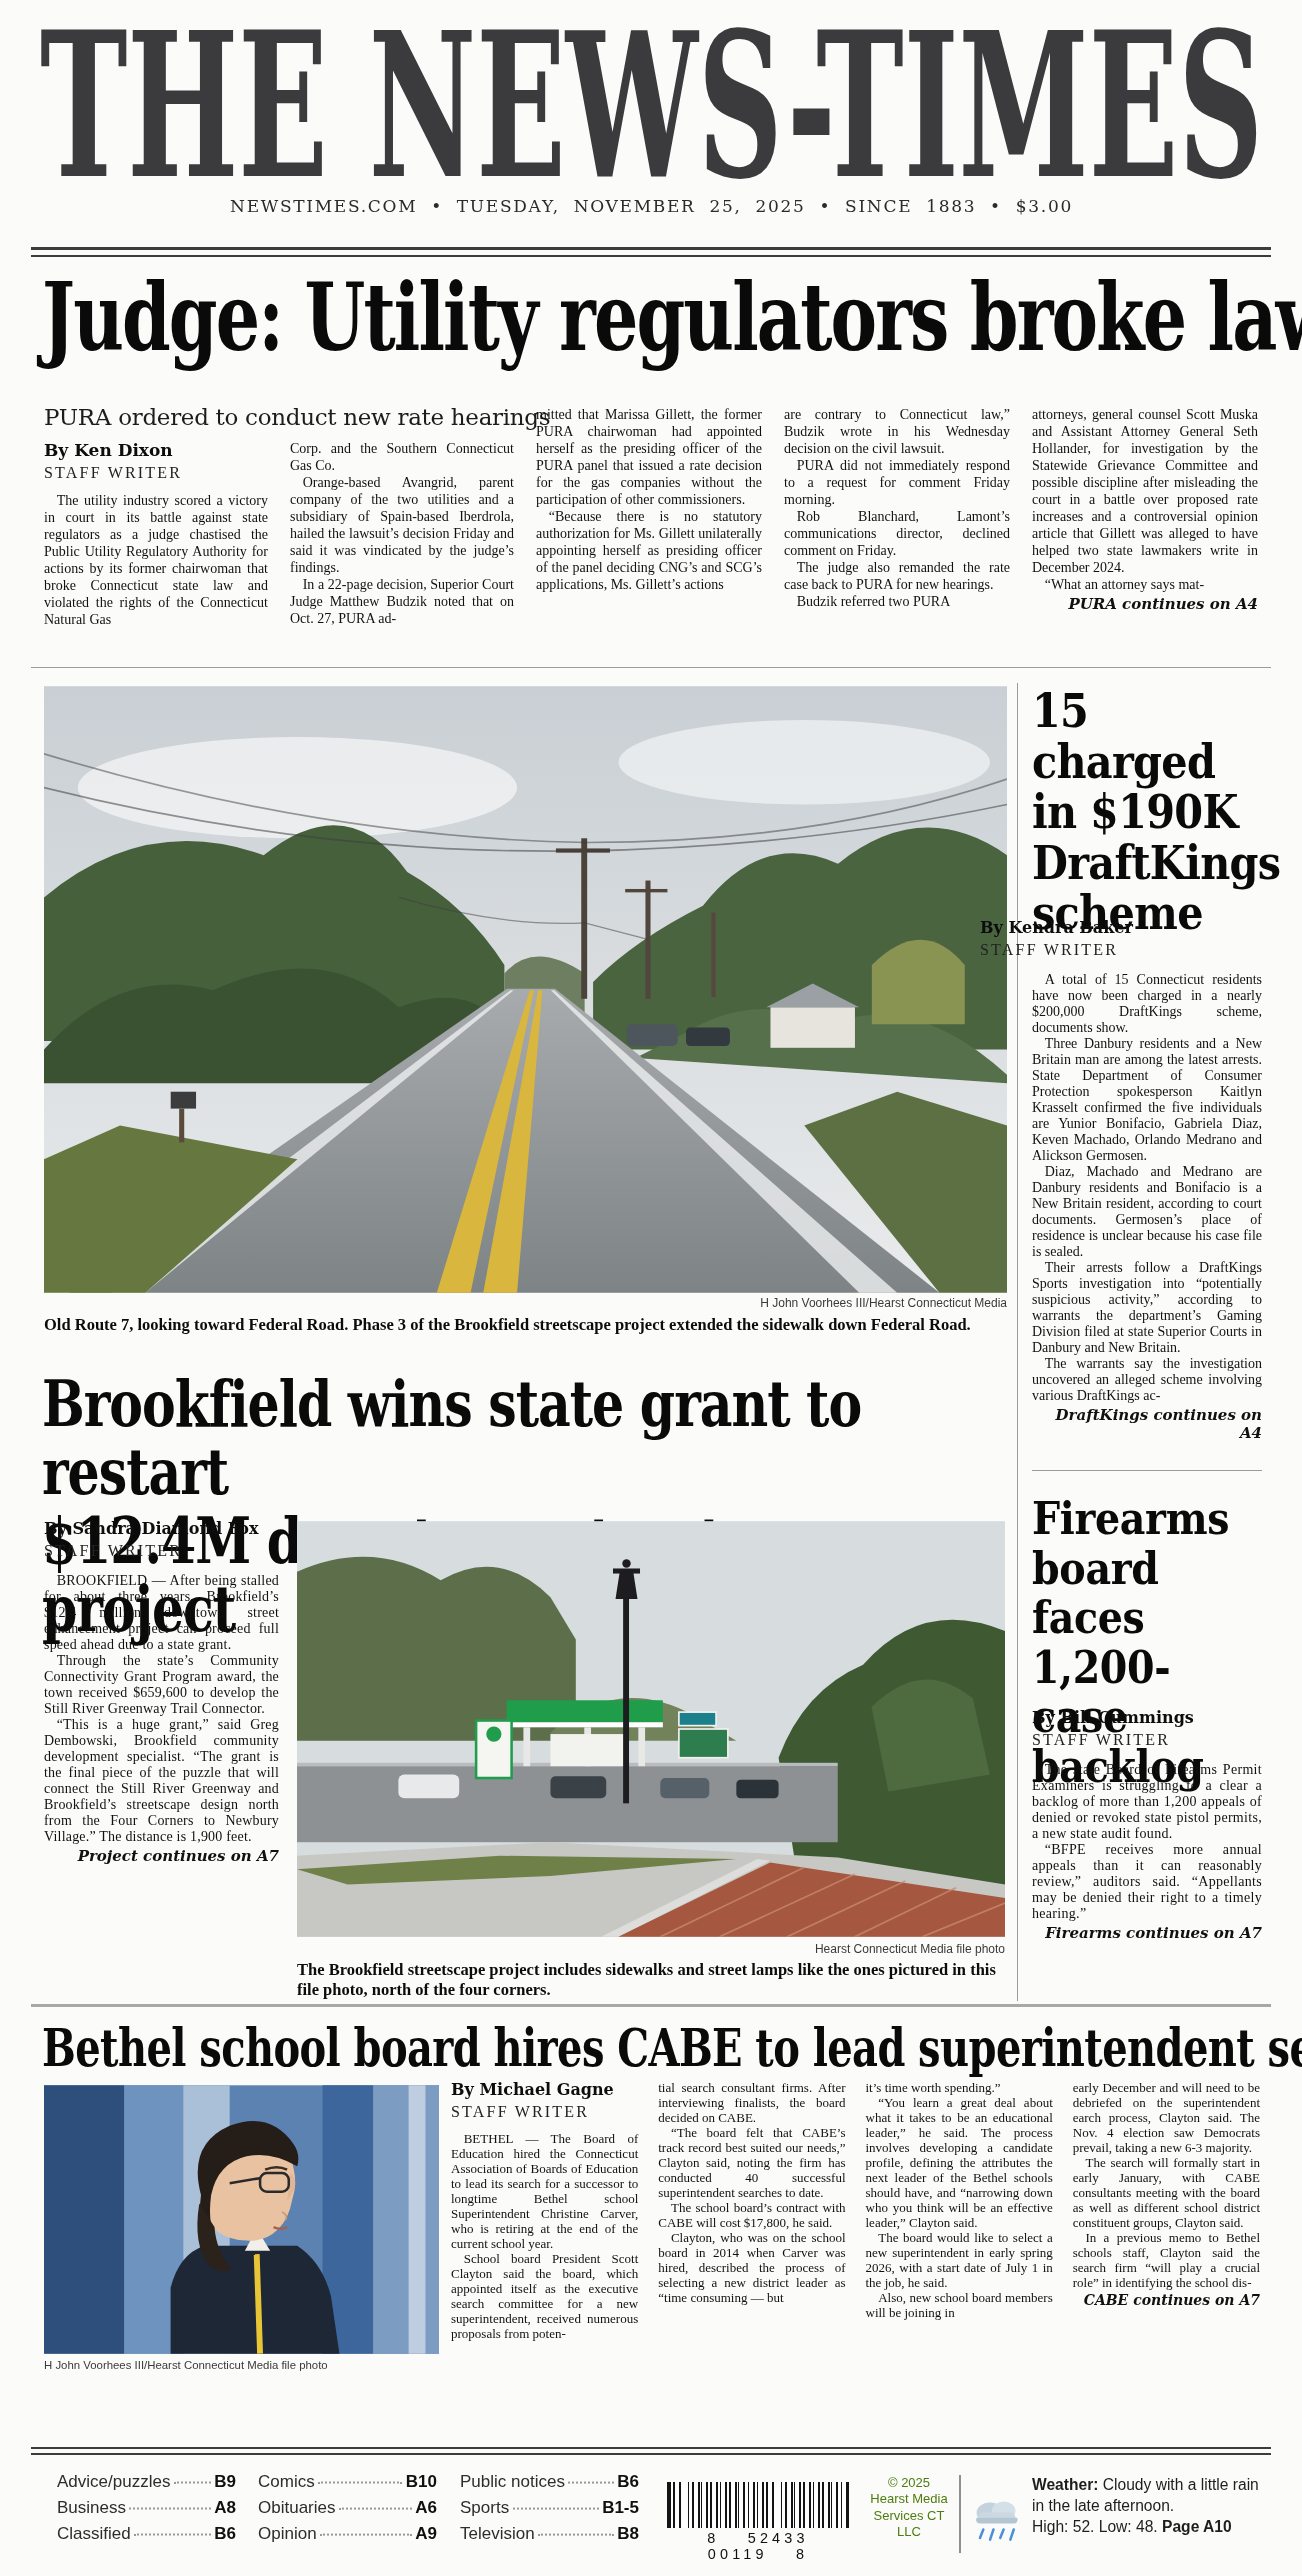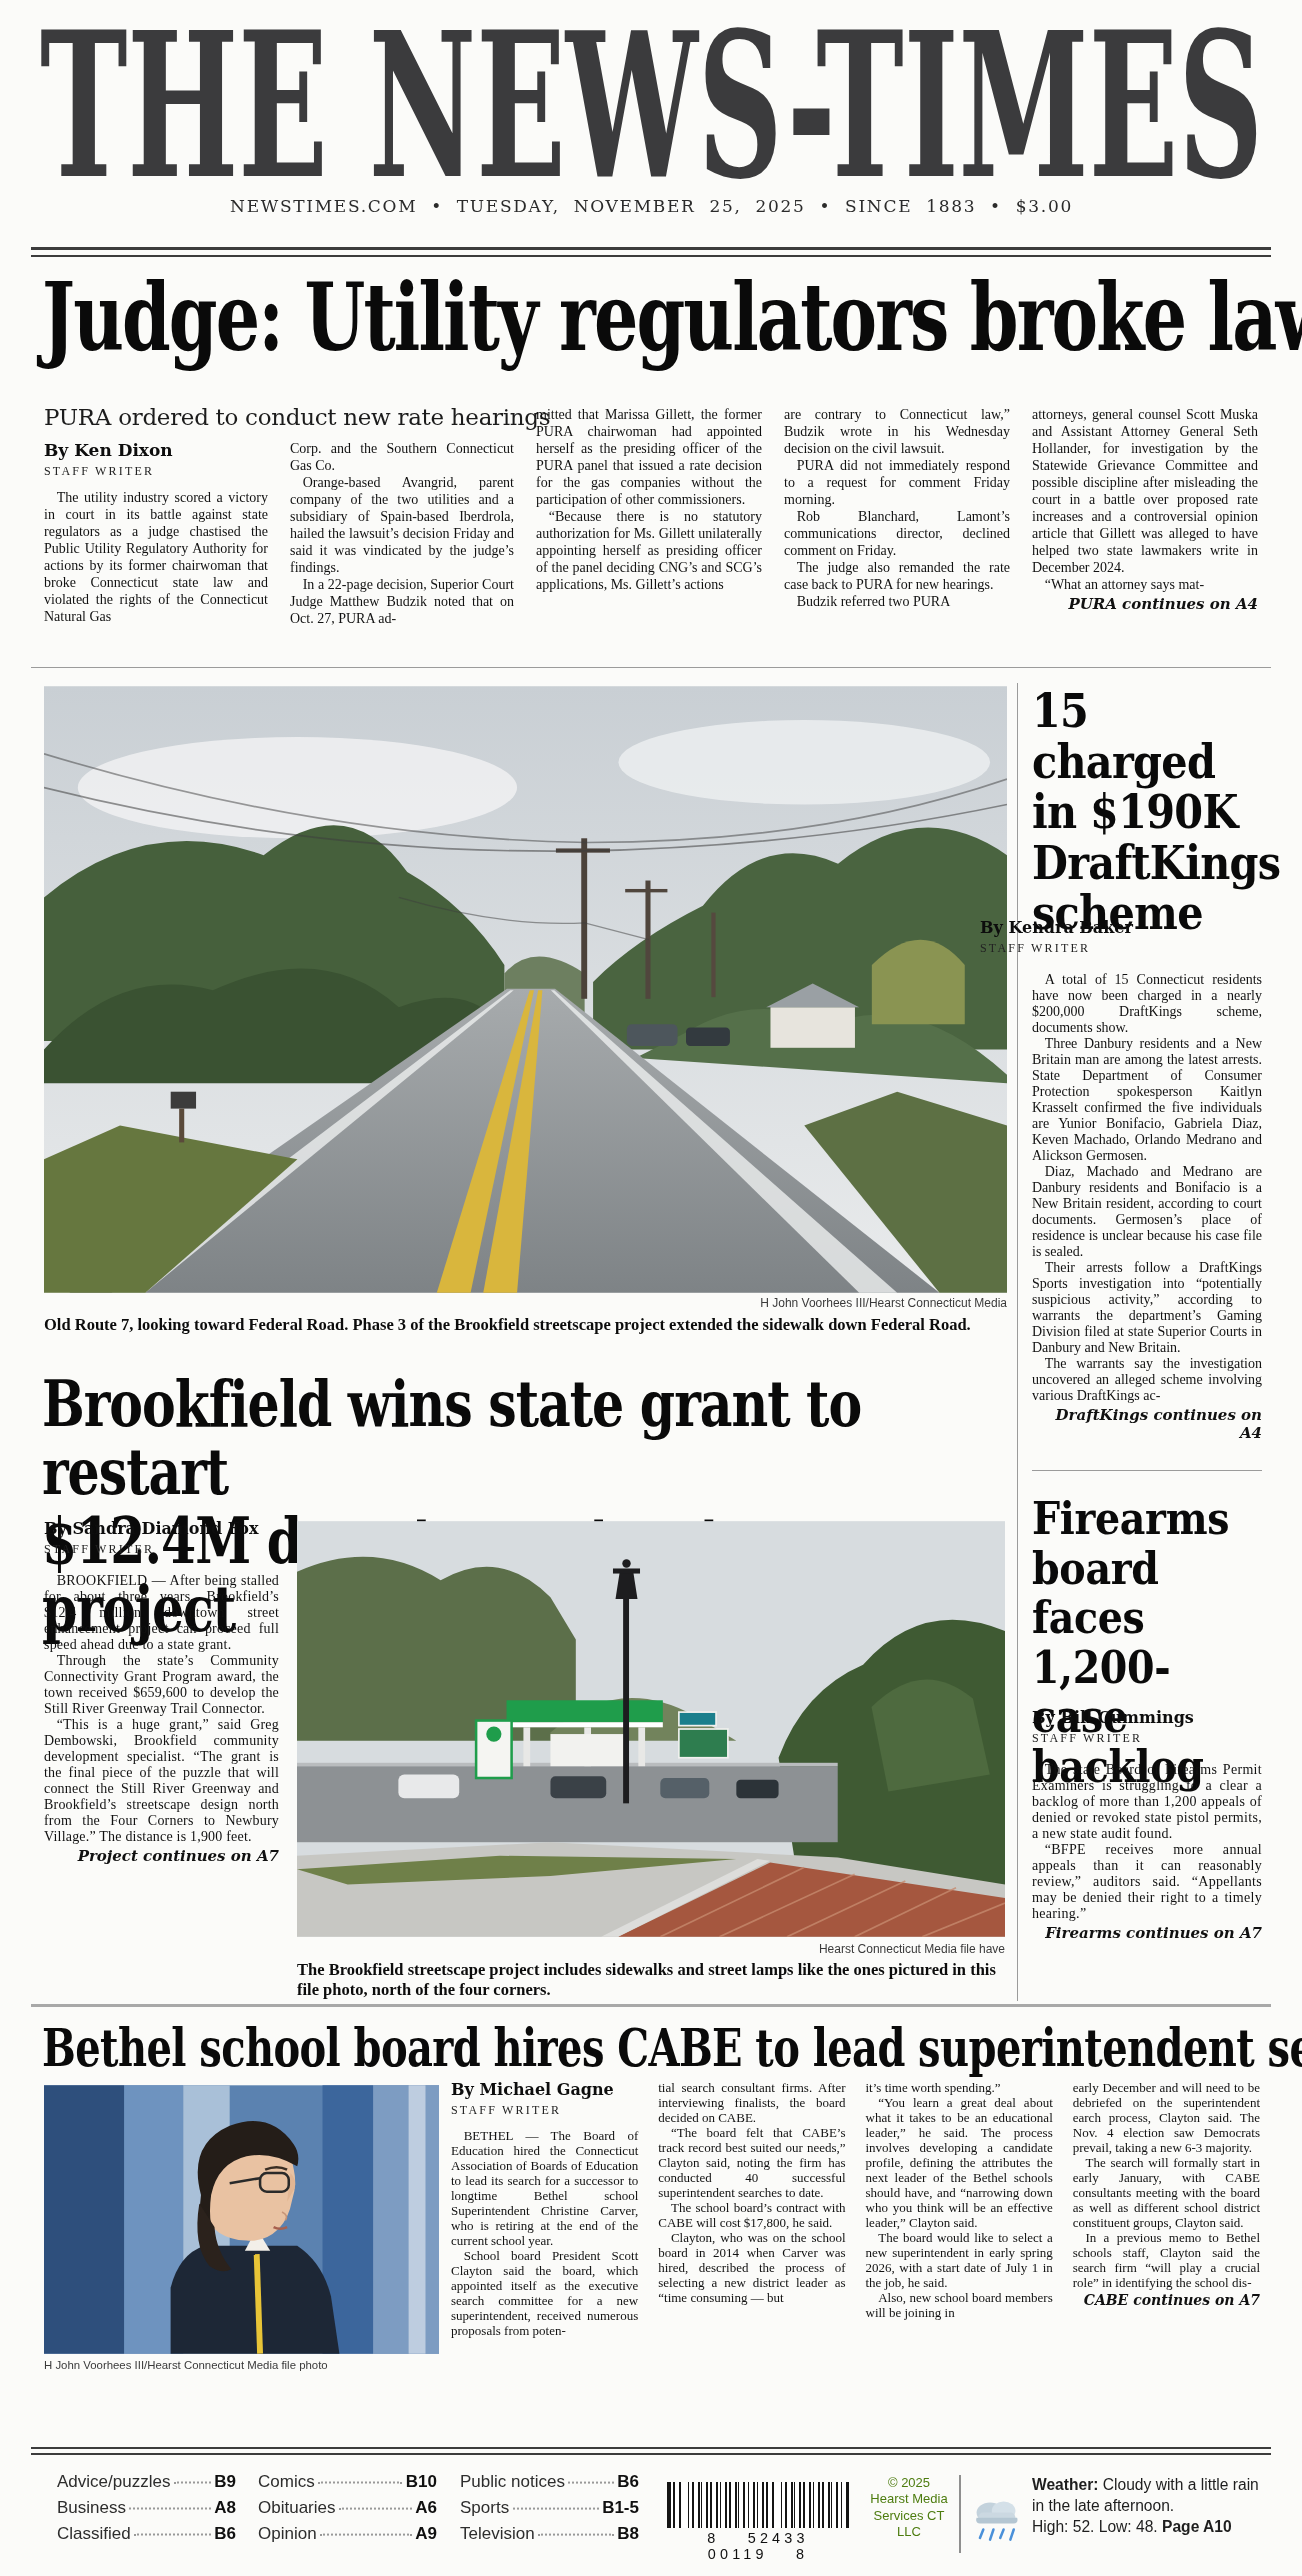--- a/index.html
+++ b/index.html
@@ -8,21 +8,21 @@
   .abs{position:absolute;}
   .rule{background:#3c3c3c;}
   .grayrule{background:#9b9b9b;}
   .dateline{font-family:"DejaVu Serif",serif;font-size:17px;letter-spacing:1.7px;color:#2b2b2b;
             text-align:center;word-spacing:6.8px;}
   .headline{font-family:"DejaVu Serif",serif;font-weight:bold;color:#0a0a0a;line-height:1.04;
             white-space:pre-line;transform-origin:left top;}
   .subhead{font-family:"DejaVu Serif",serif;font-size:23px;color:#1c1c1c;letter-spacing:-0.3px;}
   .byline{font-family:"DejaVu Serif",serif;font-weight:bold;font-size:17px;color:#0d0d0d;}
   .byline-sm{font-family:"DejaVu Serif",serif;font-weight:bold;font-size:16px;color:#0d0d0d;}
-  .staff{font-family:"Liberation Serif",serif;font-size:12px;letter-spacing:2.2px;color:#222;margin-top:4.2px;}
+  .staff{font-family:"Liberation Serif",serif;font-size:16px;letter-spacing:2.2px;color:#222;margin-top:4.2px;}
   .bodytext p{margin:0;text-align:justify;text-indent:12.7px;}
   .bodytext.cont p:first-child{text-indent:0;}
   .lead-body{font-size:14px;line-height:17px;}
   .side-body{font-size:14px;line-height:16px;}
   .bk-body{font-size:14px;line-height:16px;letter-spacing:0.2px;}
   .be-body{font-size:13px;line-height:15px;}
   .continues{font-family:"DejaVu Serif",serif;font-weight:bold;font-style:italic;
              text-align:right;font-size:15px;margin-top:1.7px;}
   .credit{font-family:"Liberation Sans",sans-serif;font-size:12px;color:#3a3a3a;}
   .caption{font-family:"Liberation Serif",serif;font-weight:bold;font-size:16.5px;line-height:1.24;color:#0c0c0c;}
@@ -198,21 +198,21 @@
       <g stroke="#c68a6e" stroke-width="2" opacity="0.8">
         <line x1="430" y1="492" x2="600" y2="410"></line>
         <line x1="500" y1="492" x2="660" y2="418"></line>
         <line x1="580" y1="492" x2="720" y2="426"></line>
         <line x1="660" y1="492" x2="780" y2="434"></line>
         <line x1="740" y1="492" x2="838" y2="452"></line>
       </g>
       <polygon points="360,492 380,492 560,402 545,400" fill="#dddddb"></polygon>
     </svg>
   </div>
-  <div class="abs credit" style="left:297px;top:1942px;width:708px;text-align:right;">Hearst Connecticut Media file have</div>
+  <div class="abs credit" style="left:297px;top:1942px;width:708px;text-align:right;">Hearst Connecticut Media file photo</div>
   <div class="abs caption" style="left:297px;top:1960px;width:708px;">The Brookfield streetscape project includes sidewalks and street lamps like the ones pictured in this file photo, north of the four corners.</div>
 
   <div class="abs grayrule" style="left:1017px;top:683px;width:0.8px;height:1318px;"></div>
 
   <div class="abs headline" style="left:1032px;top:686px;width:253px;font-size:46px;letter-spacing:-0.8px;line-height:1.1;transform:scaleX(0.9);">15 charged
 in $190K
 DraftKings
 scheme</div>
   <div class="abs" style="left:980px;top:918px;width:230px;">
     <div class="byline-sm">By Kendra Baker</div>

